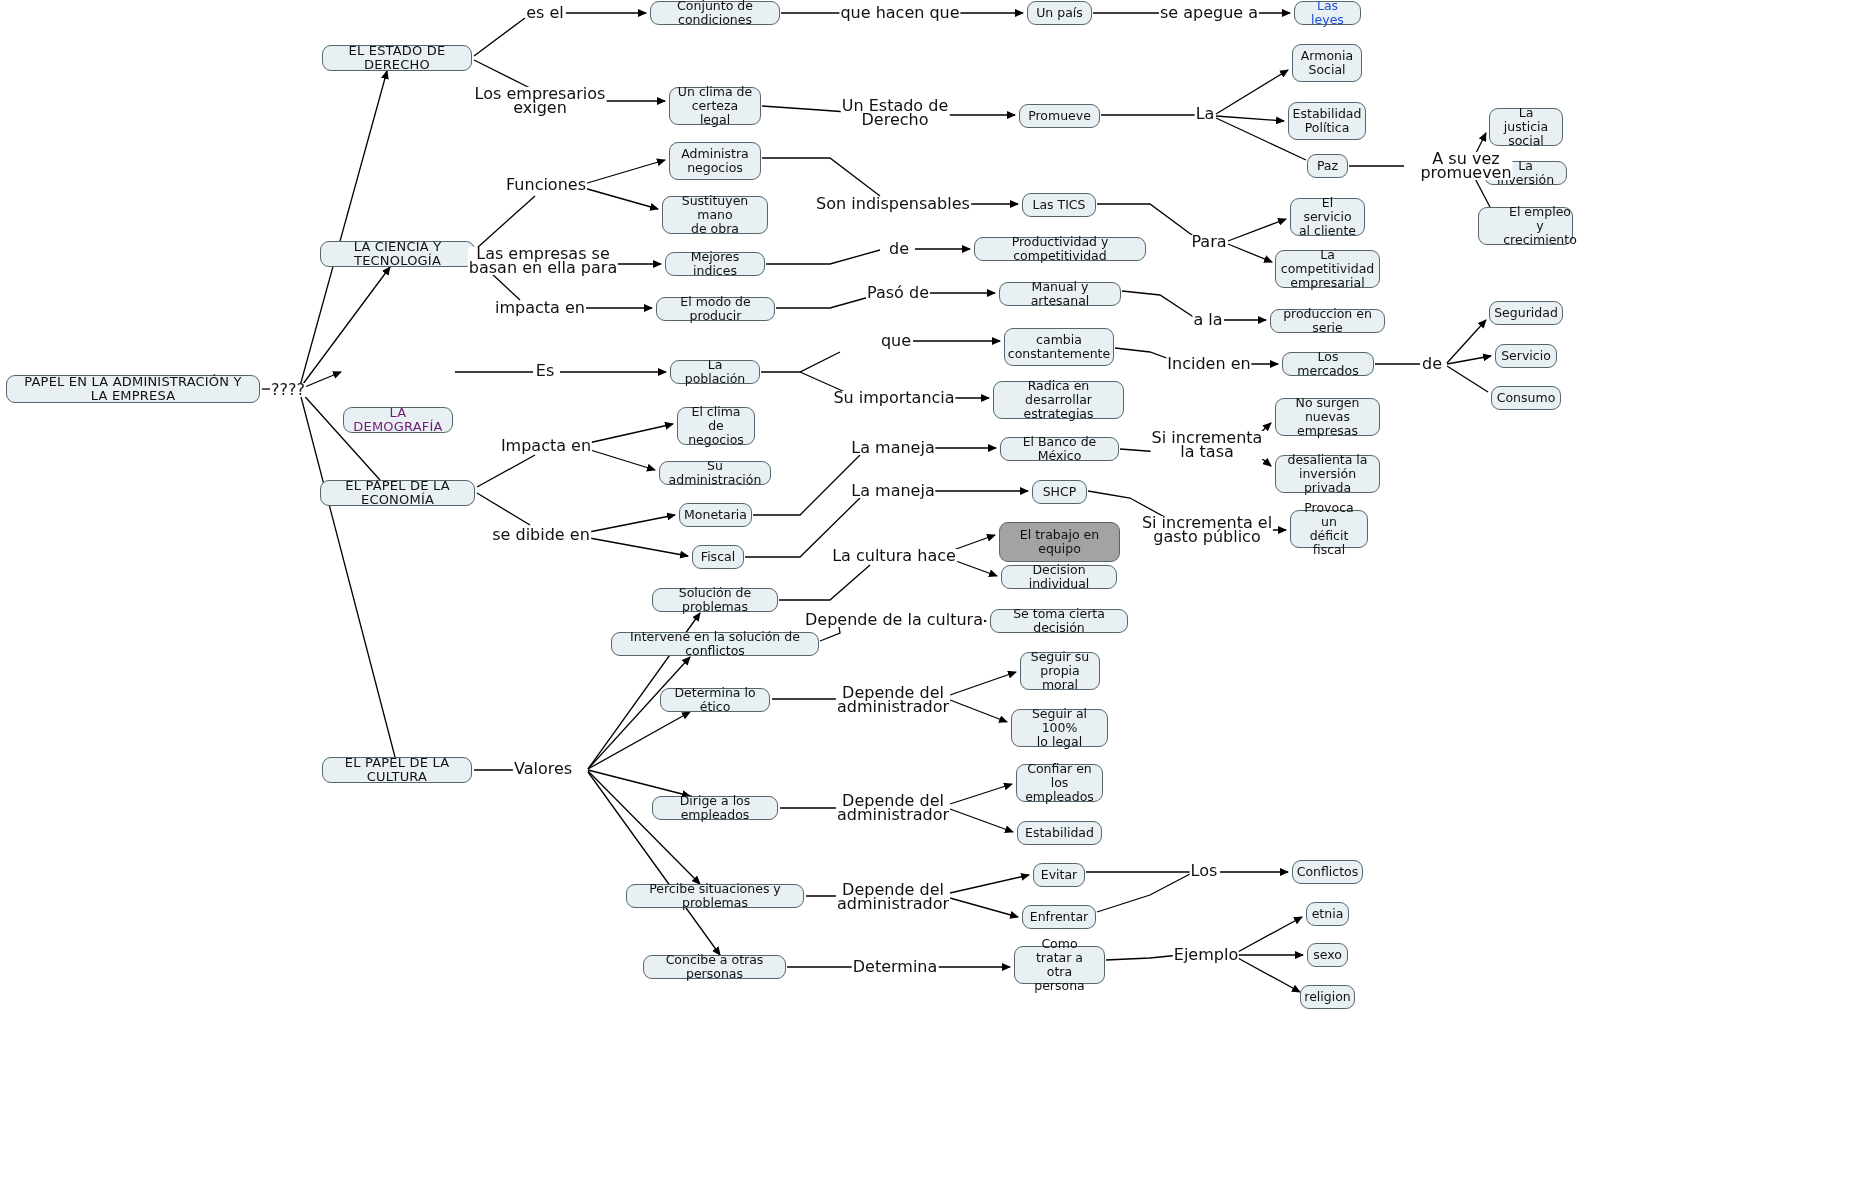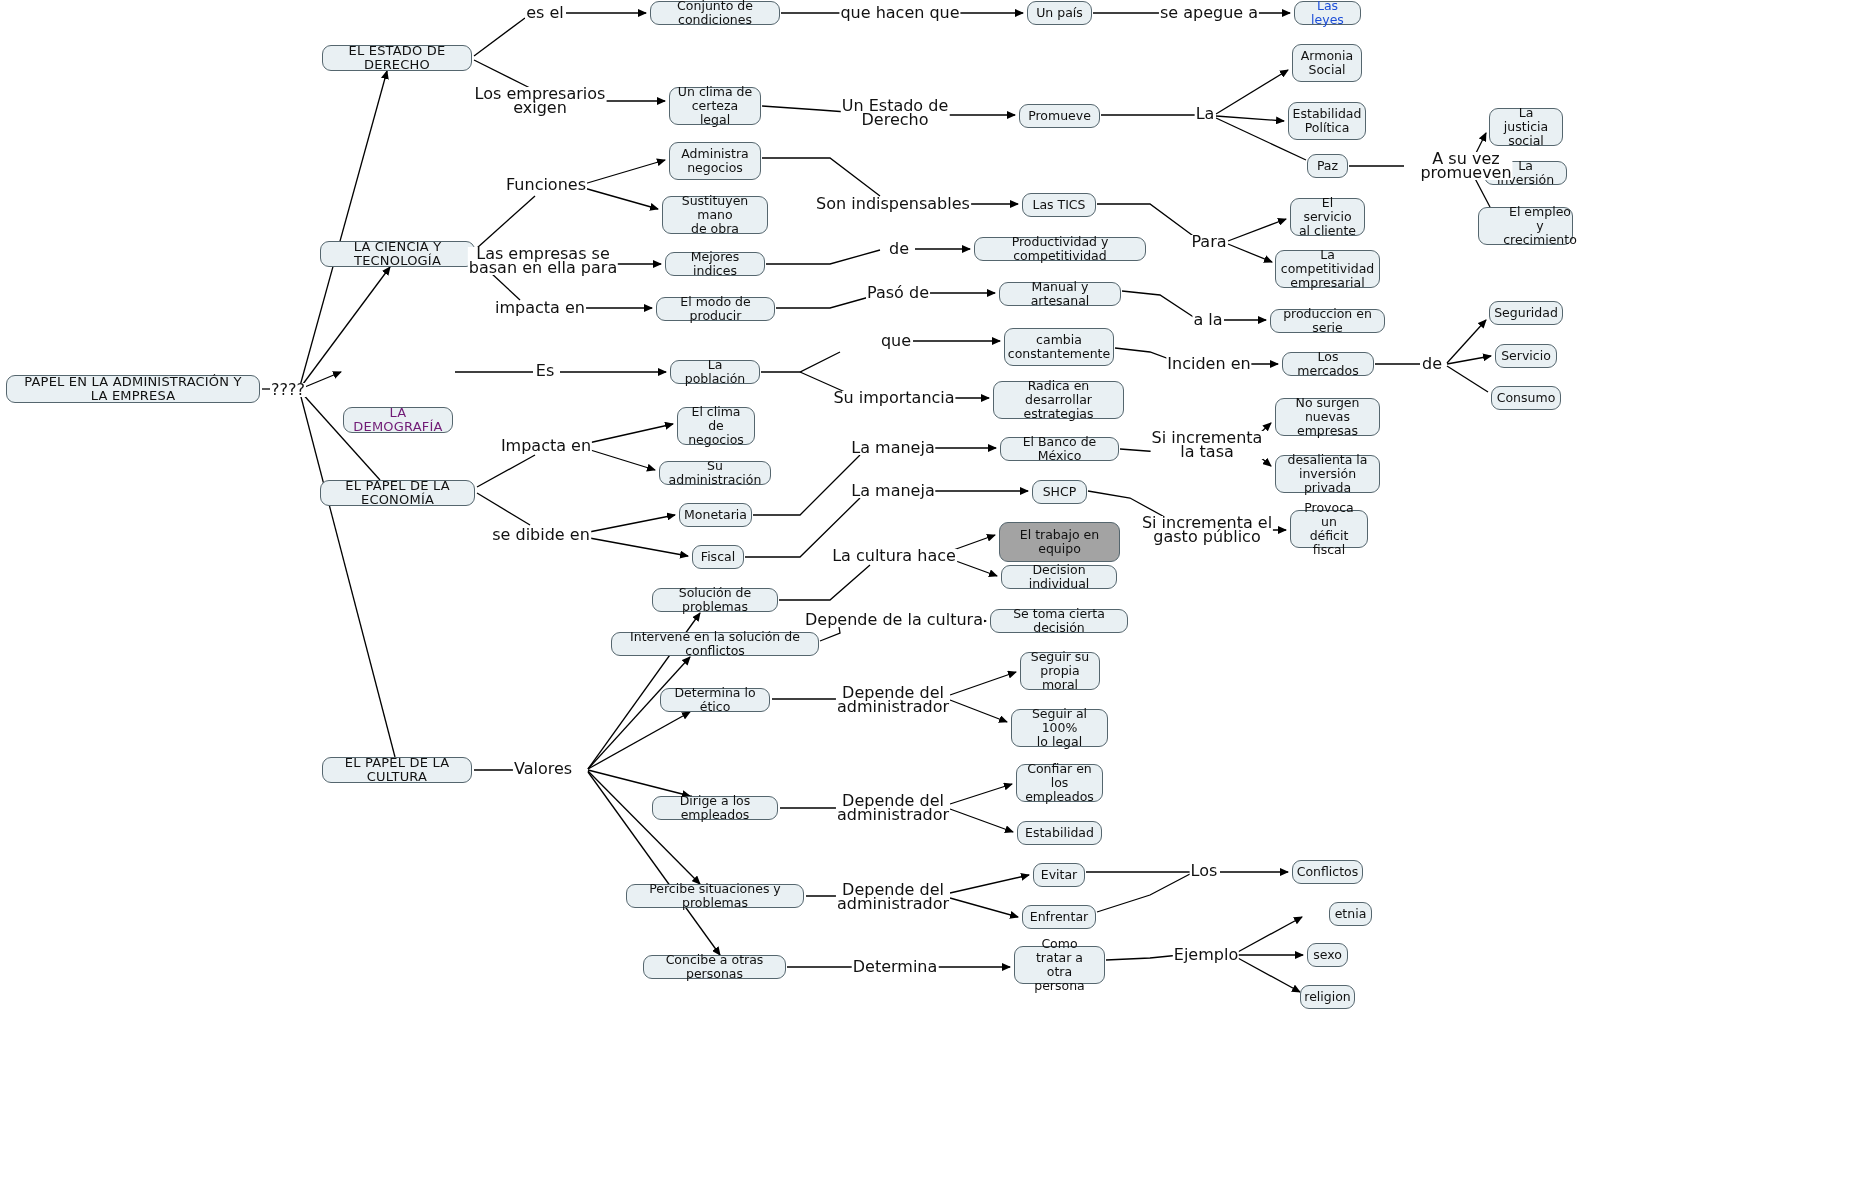--- a/index.html
+++ b/index.html
@@ -241,21 +241,21 @@
       <div class="node" style="left: 1016px; top: 764px; width: 87px; height: 38px; background: rgb(233, 240, 243); border-color: rgb(85, 102, 110); color: rgb(17, 17, 17);">Confiar en los
 empleados</div>
       <div class="node" style="left: 1017px; top: 821px; width: 85px; height: 24px; background: rgb(233, 240, 243); border-color: rgb(85, 102, 110); color: rgb(17, 17, 17);">Estabilidad</div>
       <div class="node" style="left: 626px; top: 884px; width: 178px; height: 24px; background: rgb(233, 240, 243); border-color: rgb(85, 102, 110); color: rgb(17, 17, 17);">Percibe situaciones y problemas</div>
       <div class="node" style="left: 1033px; top: 863px; width: 52px; height: 24px; background: rgb(233, 240, 243); border-color: rgb(85, 102, 110); color: rgb(17, 17, 17);">Evitar</div>
       <div class="node" style="left: 1022px; top: 905px; width: 74px; height: 24px; background: rgb(233, 240, 243); border-color: rgb(85, 102, 110); color: rgb(17, 17, 17);">Enfrentar</div>
       <div class="node" style="left: 1292px; top: 860px; width: 71px; height: 24px; background: rgb(233, 240, 243); border-color: rgb(85, 102, 110); color: rgb(17, 17, 17);">Conflictos</div>
       <div class="node" style="left: 643px; top: 955px; width: 143px; height: 24px; background: rgb(233, 240, 243); border-color: rgb(85, 102, 110); color: rgb(17, 17, 17);">Concibe a otras personas</div>
       <div class="node" style="left: 1014px; top: 946px; width: 91px; height: 38px; background: rgb(233, 240, 243); border-color: rgb(85, 102, 110); color: rgb(17, 17, 17);">Como tratar a
 otra persona</div>
-      <div class="node" style="left: 1306px; top: 902px; width: 43px; height: 24px; background: rgb(233, 240, 243); border-color: rgb(85, 102, 110); color: rgb(17, 17, 17); margin-left: 23px;">etnia</div>
+      <div class="node" style="left: 1306px; top: 902px; width: 43px; height: 24px; background: rgb(233, 240, 243); border-color: rgb(85, 102, 110); color: rgb(17, 17, 17);">etnia</div>
       <div class="node" style="left: 1307px; top: 943px; width: 41px; height: 24px; background: rgb(233, 240, 243); border-color: rgb(85, 102, 110); color: rgb(17, 17, 17);">sexo</div>
       <div class="node" style="left: 1300px; top: 985px; width: 55px; height: 24px; background: rgb(233, 240, 243); border-color: rgb(85, 102, 110); color: rgb(17, 17, 17);">religion</div>
     </div>
   <div id="label-layer">
       <div class="elabel" style="left: 288px; top: 390px;">????</div>
       <div class="elabel" style="left: 545px; top: 13px;">es el</div>
       <div class="elabel" style="left: 900px; top: 13px;">que hacen que</div>
       <div class="elabel" style="left: 1209px; top: 13px;">se apegue a</div>
       <div class="elabel" style="left: 540px; top: 101px;">Los empresarios
 exigen</div>

